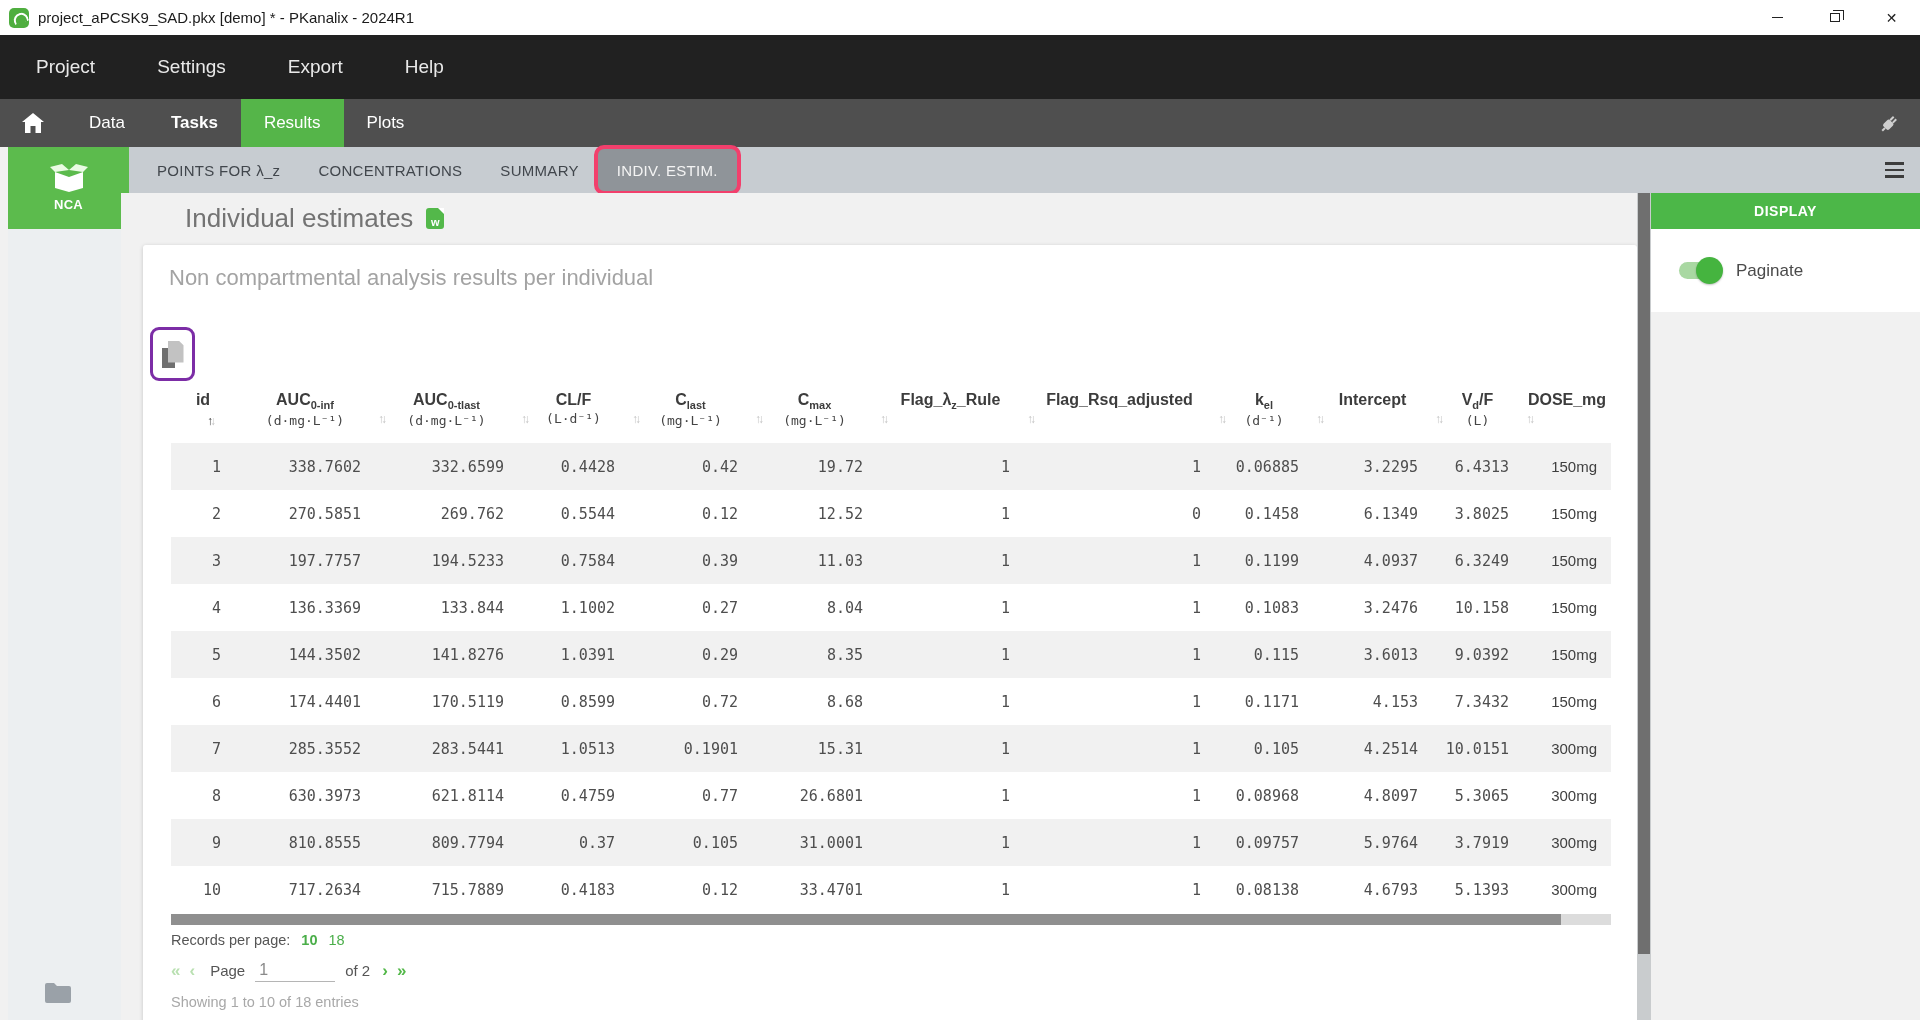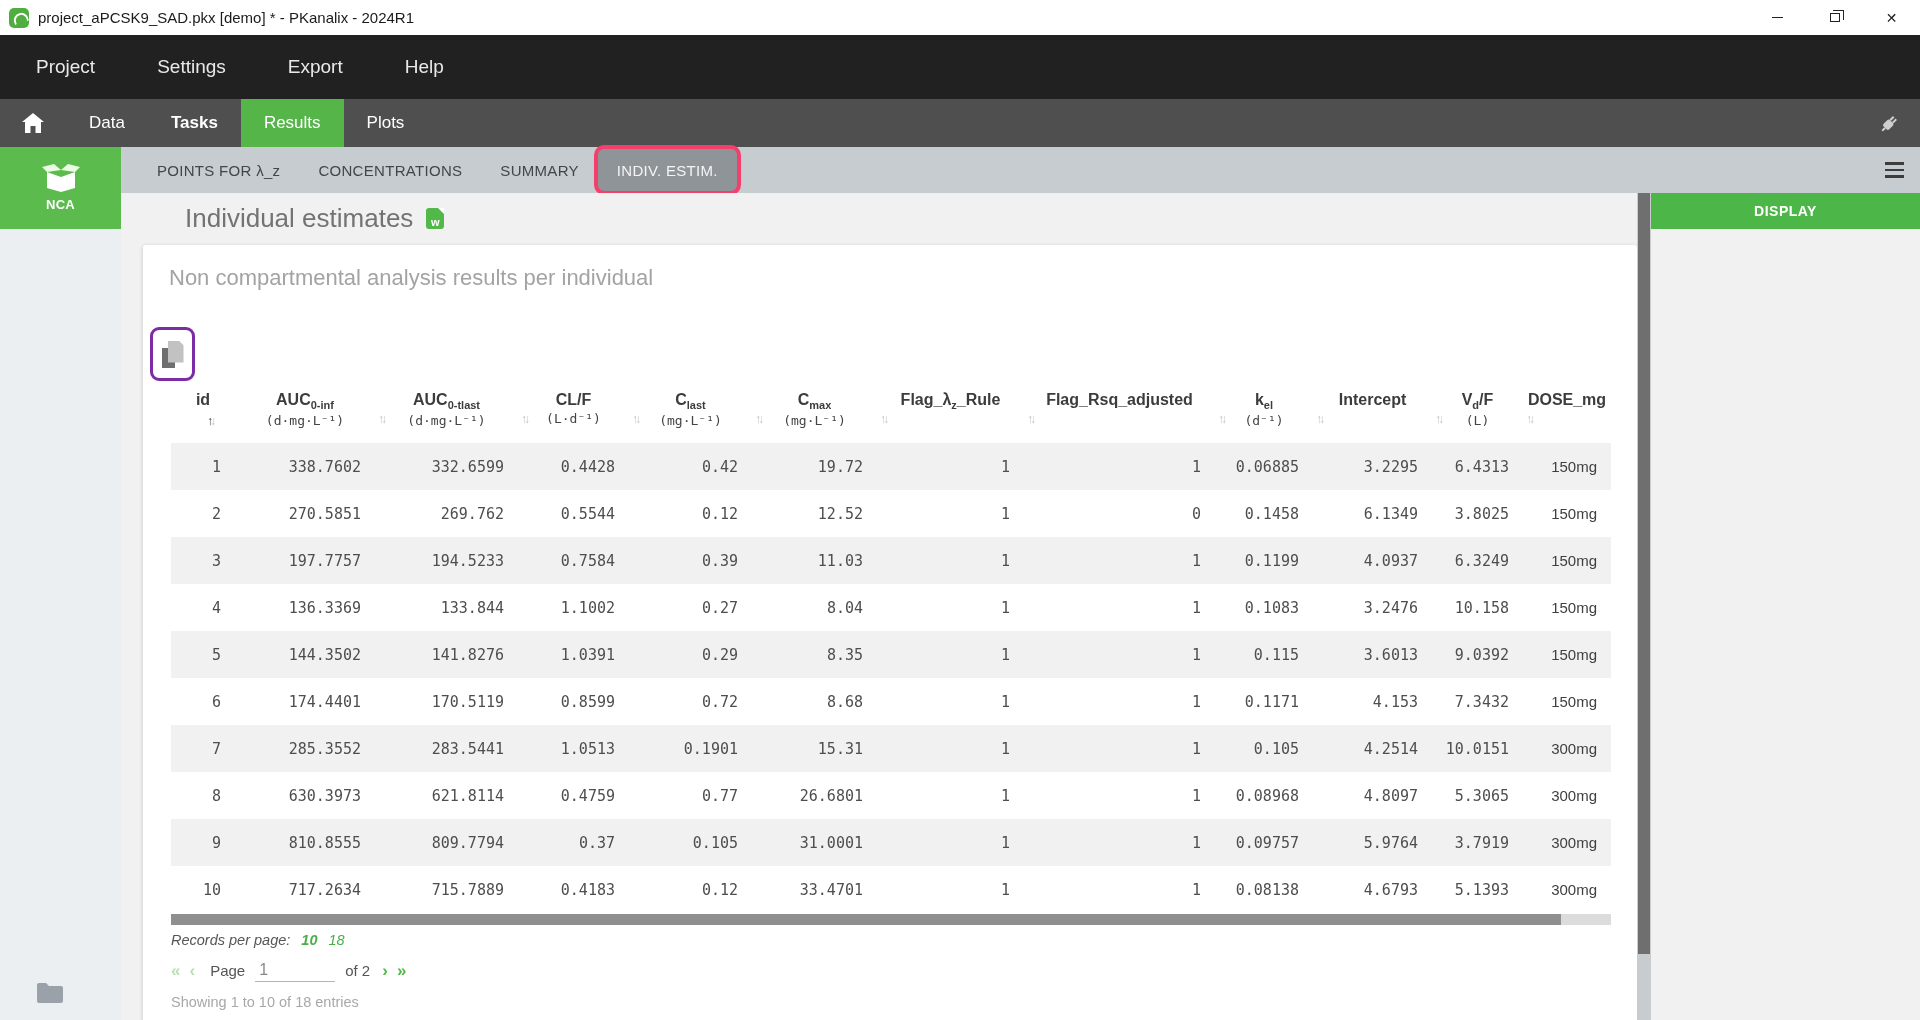--- a/index.html
+++ b/index.html
@@ -42,21 +42,21 @@
   .subtab { display:flex; align-items:center; padding:0 19px; color:#41464c;
     font-size:15px; letter-spacing:.3px; }
   .subtab.active { background:#8f9499; color:#f4f4f4; position:relative; }
   .subtab.active:after { content:""; position:absolute; inset:-2px -4px;
     border:4px solid #f23f6c; border-radius:10px; pointer-events:none; }
   .hamburger { margin-left:auto; margin-right:16px; display:flex; flex-direction:column;
     justify-content:center; gap:4px; }
   .hamburger i { display:block; width:19px; height:2.5px; background:#3c3c3c; }
 
   
-  .sidebar { position:absolute; left:0; top:147px; width:121px; height:873px; background:#eceff1; }
+  .sidebar { position:absolute; left:8px; top:147px; width:121px; height:873px; background:#eceff1; }
   .nca-block { width:121px; height:82px; background:#5cbb4d; display:flex; flex-direction:column;
     align-items:center; justify-content:center; gap:5px; color:#fff; }
   .nca-label { font-size:13px; font-weight:700; letter-spacing:.3px; }
   .folder-slot { position:absolute; left:36px; bottom:16px; }
 
   
   .rightpanel { position:absolute; left:1651px; top:193px; width:269px; height:657px; background:#f1f1f1; }
   .display-header { height:36px; background:#4cb748; color:#fff; font-size:14px; font-weight:700;
     letter-spacing:.5px; display:flex; align-items:center; justify-content:center; }
   .panel-white { height:83px; background:#fff; display:flex; align-items:center; padding-left:28px; }
@@ -103,21 +103,21 @@
     font-size:15px; color:#4e4e4e; }
   tbody td.dose { font-family:"Liberation Sans", sans-serif; color:#3f3f3f; }
 
   .hscrollbar { position:absolute; left:50px; top:721px; width:1440px; height:11px; background:#dcdcdc; }
   .hscrollbar .thumb { position:absolute; left:0; top:0; height:11px; width:1390px; background:#8f8f8f; }
 
   .vscrollbar { position:absolute; left:1516px; top:0; width:14px; height:827px; background:#c9ccce; }
   .vscrollbar .thumb { position:absolute; left:1px; top:0; width:12px; height:92%; background:#6f6f6f; }
 
   
-  .records-row { position:absolute; left:50px; top:739px; font-size:14.5px; color:#555;font-style:italic; }
+  .records-row { position:absolute; left:50px; top:739px; font-size:14.5px; color:#555; }
   .records-row .opt { color:#4aae49; margin-left:7px; }
   .records-row .opt.selected { font-weight:700; }
   .pager-row { position:absolute; left:50px; top:766px; display:flex; align-items:center;
     font-size:15px; color:#555; }
   .pg-arrow { font-size:17px; font-weight:700; color:#53b849; margin-right:9px; }
   .pg-arrow.disabled { color:#b9e0b1; }
   .pager-row .page-word { margin:0 10px 0 6px; }
   .page-input { width:80px; border:none; border-bottom:1px solid #b5b5b5; background:transparent;
     font-size:16px; color:#8a8a8a; padding:2px 4px; outline:none;
     font-family:"Liberation Sans", sans-serif; }
@@ -197,20 +197,26 @@
   </div>
   <div class="folder-slot">
     <svg width="28" height="22" viewBox="0 0 28 22">
       <path d="M1 3 Q1 1 3 1 L10 1 L13 4 L25 4 Q27 4 27 6 L27 19 Q27 21 25 21 L3 21 Q1 21 1 19 Z" fill="#9aa1a8"></path>
     </svg>
   </div>
 </div>
 
 <div class="rightpanel">
   <div class="display-header">DISPLAY</div>
+  <div class="panel-white">
+    <div class="toggle">
+      <div class="knob"></div>
+    </div>
+    <div class="paginate-label">Paginate</div>
+  </div>
 </div>
 
 <div class="content">
   <div class="card"></div>
 
   <div class="page-title-row">
     <div class="page-title">Individual estimates</div>
     <div class="word-icon">
       <span>w</span>
     </div>

